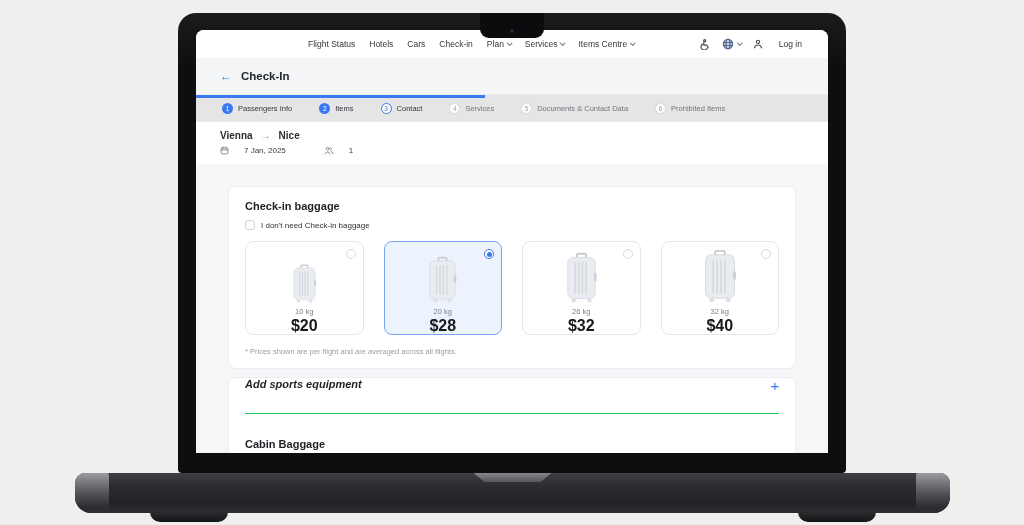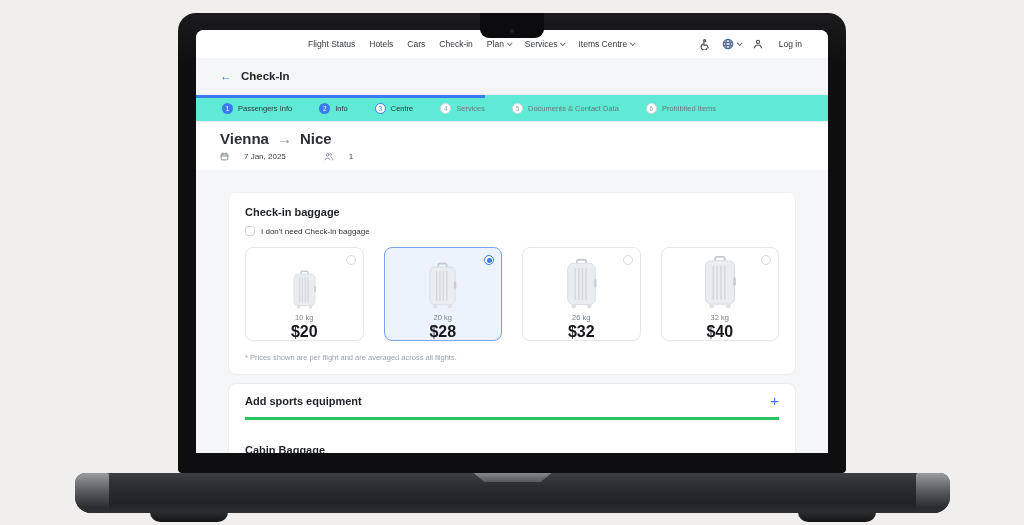--- a/index.html
+++ b/index.html
@@ -42,35 +42,35 @@
   .nav-ico { display:flex; align-items:center; gap:3px; cursor:pointer; }
   .login { font-size:8.5px; color:#2f3237; display:flex; align-items:center; gap:16px; cursor:pointer; }
 
   
   .page-head { height:37px; background:#f4f5f7; display:flex; align-items:center; padding:0 24px; gap:9px;
                border-bottom:1px solid #eceef1; flex:0 0 auto; }
   .back { color:#3b79f0; font-size:12px; line-height:1; cursor:pointer; }
   .page-title { font-size:11.5px; font-weight:bold; color:#23262b; }
 
   
-  .steps { position:relative; height:27px; background:#5eead4; border-bottom:1px solid #e8eaed;
+  .steps { position:relative; height:27px; background:#e5e5e5; border-bottom:1px solid #e8eaed;
            display:flex; gap:27px; padding:0 26px; flex:0 0 auto; }
   .progress-fill { position:absolute; top:0; left:0; height:2.5px; width:45.7%; background:#3b79f0; }
   .step { display:flex; align-items:center; gap:5px; cursor:pointer; white-space:nowrap; }
   .dot { width:11px; height:11px; border-radius:50%; font-size:6.5px; display:flex; align-items:center;
          justify-content:center; flex:0 0 auto; }
   .dot.done { background:#3b79f0; color:#fff; }
   .dot.current { background:#fff; border:1px solid #3b79f0; color:#3b79f0; }
   .dot.todo { background:#fff; border:1px solid #d4d8dd; color:#9aa1a9; }
   .slabel { font-size:7.5px; }
   .slabel.on { color:#33373d; } .slabel.off { color:#70767d; }
 
   
   .route { background:#fff; padding:8px 24px 9px; flex:0 0 auto; }
-  .route-line1 { display:flex; align-items:center; gap:8px; font-size:15px; font-weight:600; color:#2b2e33; }
+  .route-line1 { display:flex; align-items:center; gap:8px; font-size:10px; font-weight:600; color:#2b2e33; }
   .route-arrow { color:#878d95; font-weight:400; }
   .route-line2 { margin-top:5px; display:flex; align-items:flex-end; gap:15px; font-size:8px; color:#3c4046; }
   .route-line2 .gap { width:8px; }
   .mini-ico { display:inline-flex; }
 
   
   .content { flex:1 1 auto; background:#f5f6f8; padding:22px 32px 0; overflow:hidden; }
   .card { background:#fff; border:1px solid #ebedf0; border-radius:8px; }
   .card1 { padding:13px 16px 12px; }
   .sec-title { font-size:11px; font-weight:bold; color:#1e2125; }
@@ -86,22 +86,22 @@
            border-radius:50%; background:#fff; }
   .radio.on { border-color:#3b79f0; }
   .radio.on:after { content:""; position:absolute; left:2.3px; top:2.3px; width:5px; height:5px;
                     border-radius:50%; background:#3b79f0; }
   .bagbox { height:54px; display:flex; align-items:flex-end; justify-content:center; }
   .wgt { margin-top:3px; font-size:7.5px; color:#7b8289; }
   .price { margin-top:1px; font-size:16px; font-weight:bold; color:#17191c; }
   .note { margin-top:12px; font-size:7.5px; color:#99a0a8; }
 
   .card2 { margin-top:8px; padding:0 16px; }
-  .sports-row { height:36px; display:flex; align-items:center; justify-content:space-between;
-                cursor:pointer; border-bottom:3px solid #22c55e; }
+  .sports-row { height:36px; display:flex; justify-content:space-between;
+                cursor:pointer; border-bottom:1px solid #22c55e;font-style:italic; }
   .plus { color:#3b79f0; font-size:15px; font-weight:300; line-height:1; }
   .cabin-title { margin-top:24px; font-size:11px; font-weight:bold; color:#1e2125; }
   .cabin-row { margin-top:11px; display:flex; gap:10px; }
   .cabin-opt { position:relative; flex:1; height:40px; border-radius:12px; background:#fff; cursor:pointer; }
   .cabin-opt.plain { border:1px solid #e0e4e9; }
   .cabin-opt.hl { border:1.2px solid #7fa8f3; }
   .badge { position:absolute; top:-2px; left:6px; height:14px; line-height:14px; padding:0 7px;
            border-radius:8px; font-size:6.5px; font-weight:bold; color:#fff; letter-spacing:.2px;
            background:linear-gradient(100deg,#6d5bef,#c44ae0 55%,#ef4f9b); }
 
@@ -173,25 +173,25 @@
       </div>
 
       <div class="steps">
         <div class="progress-fill"></div>
         <span class="step">
           <span class="dot done">1</span>
           <span class="slabel on">Passengers Info</span>
         </span>
         <span class="step">
           <span class="dot done">2</span>
-          <span class="slabel on">Info</span>
+          <span class="slabel on">Items</span>
         </span>
         <span class="step">
           <span class="dot current">3</span>
-          <span class="slabel on">Centre</span>
+          <span class="slabel on">Contact</span>
         </span>
         <span class="step">
           <span class="dot todo">4</span>
           <span class="slabel off">Services</span>
         </span>
         <span class="step">
           <span class="dot todo">5</span>
           <span class="slabel off">Documents &amp; Contact Data</span>
         </span>
         <span class="step">

